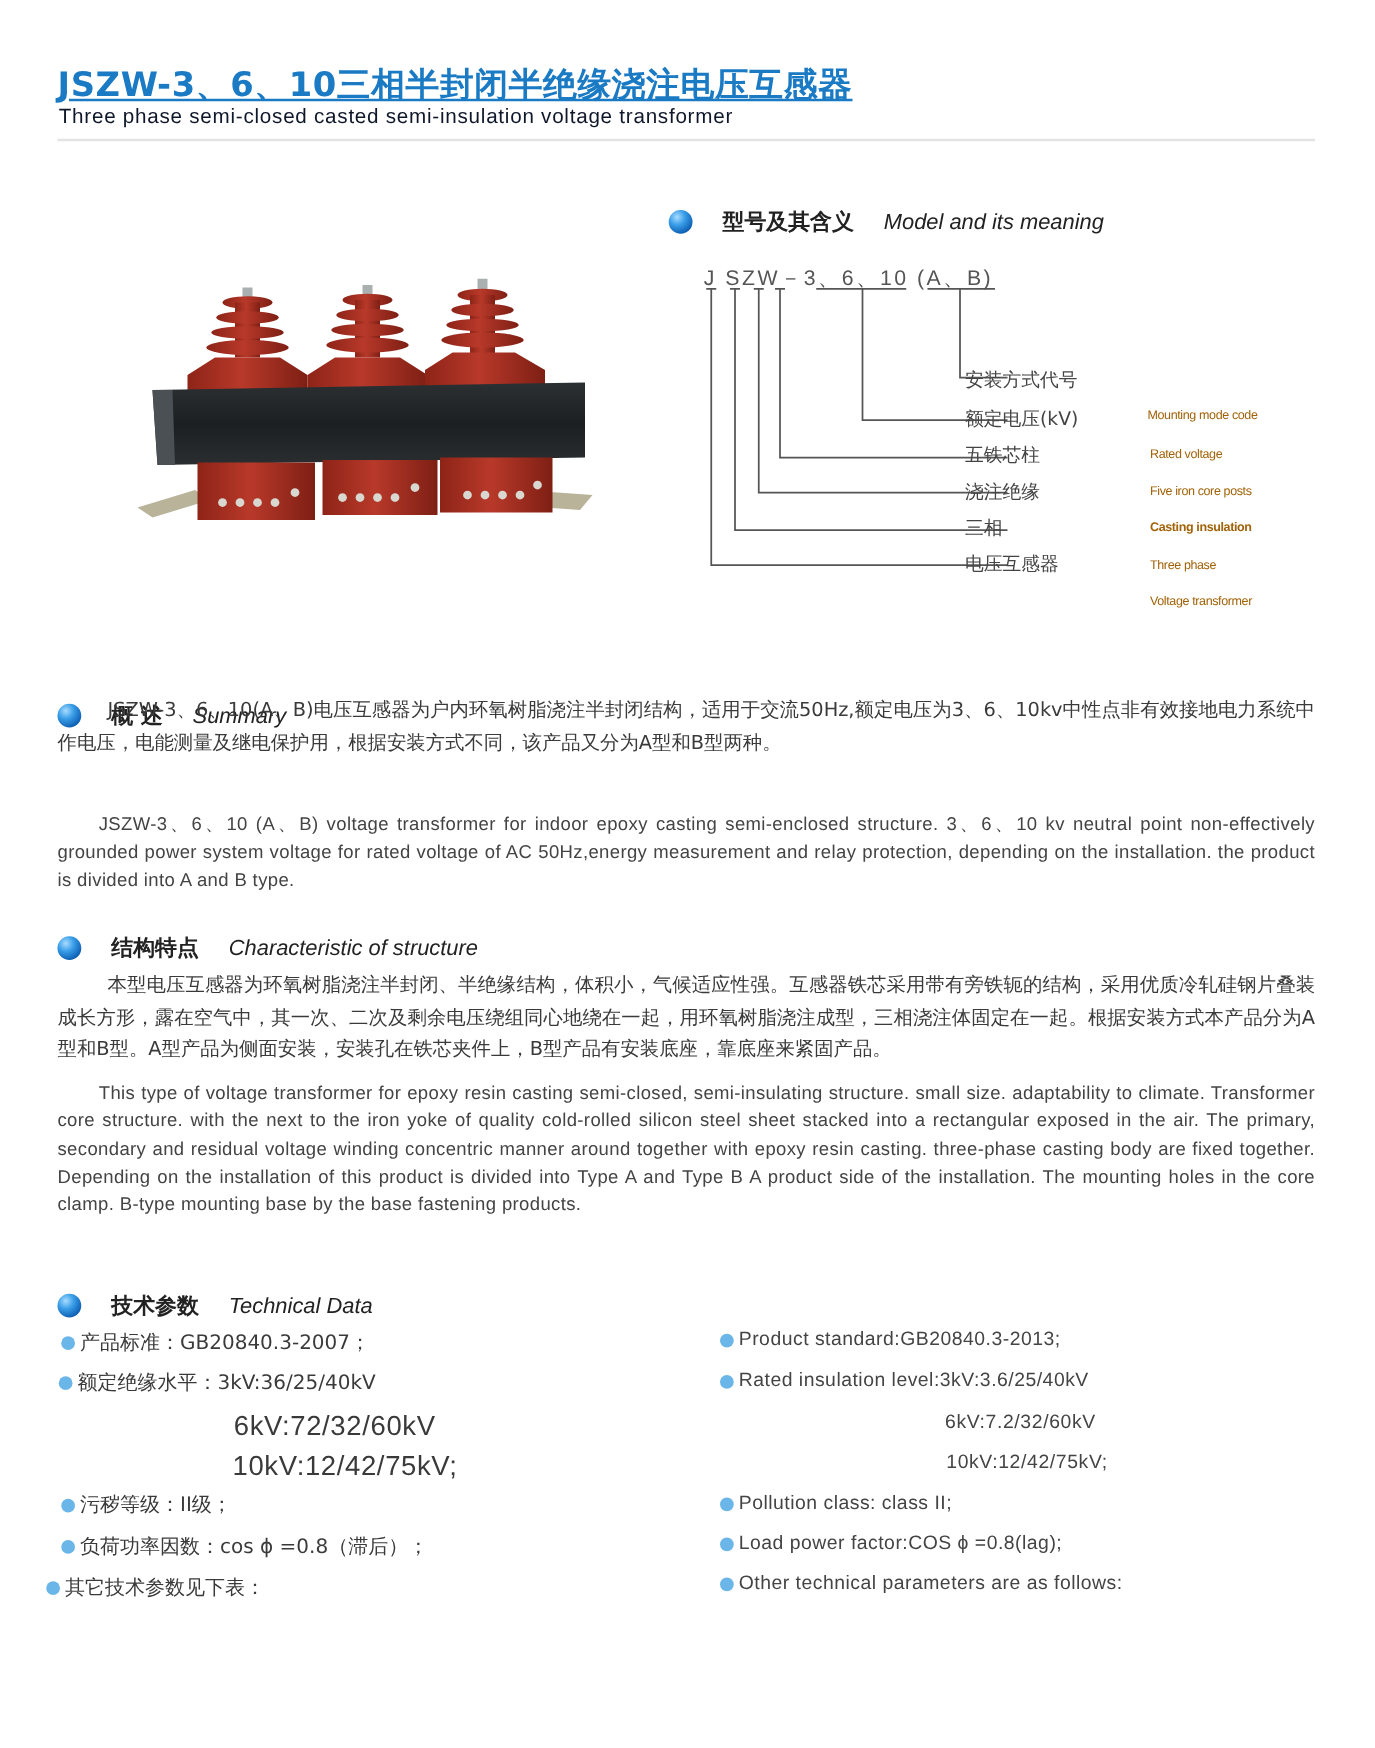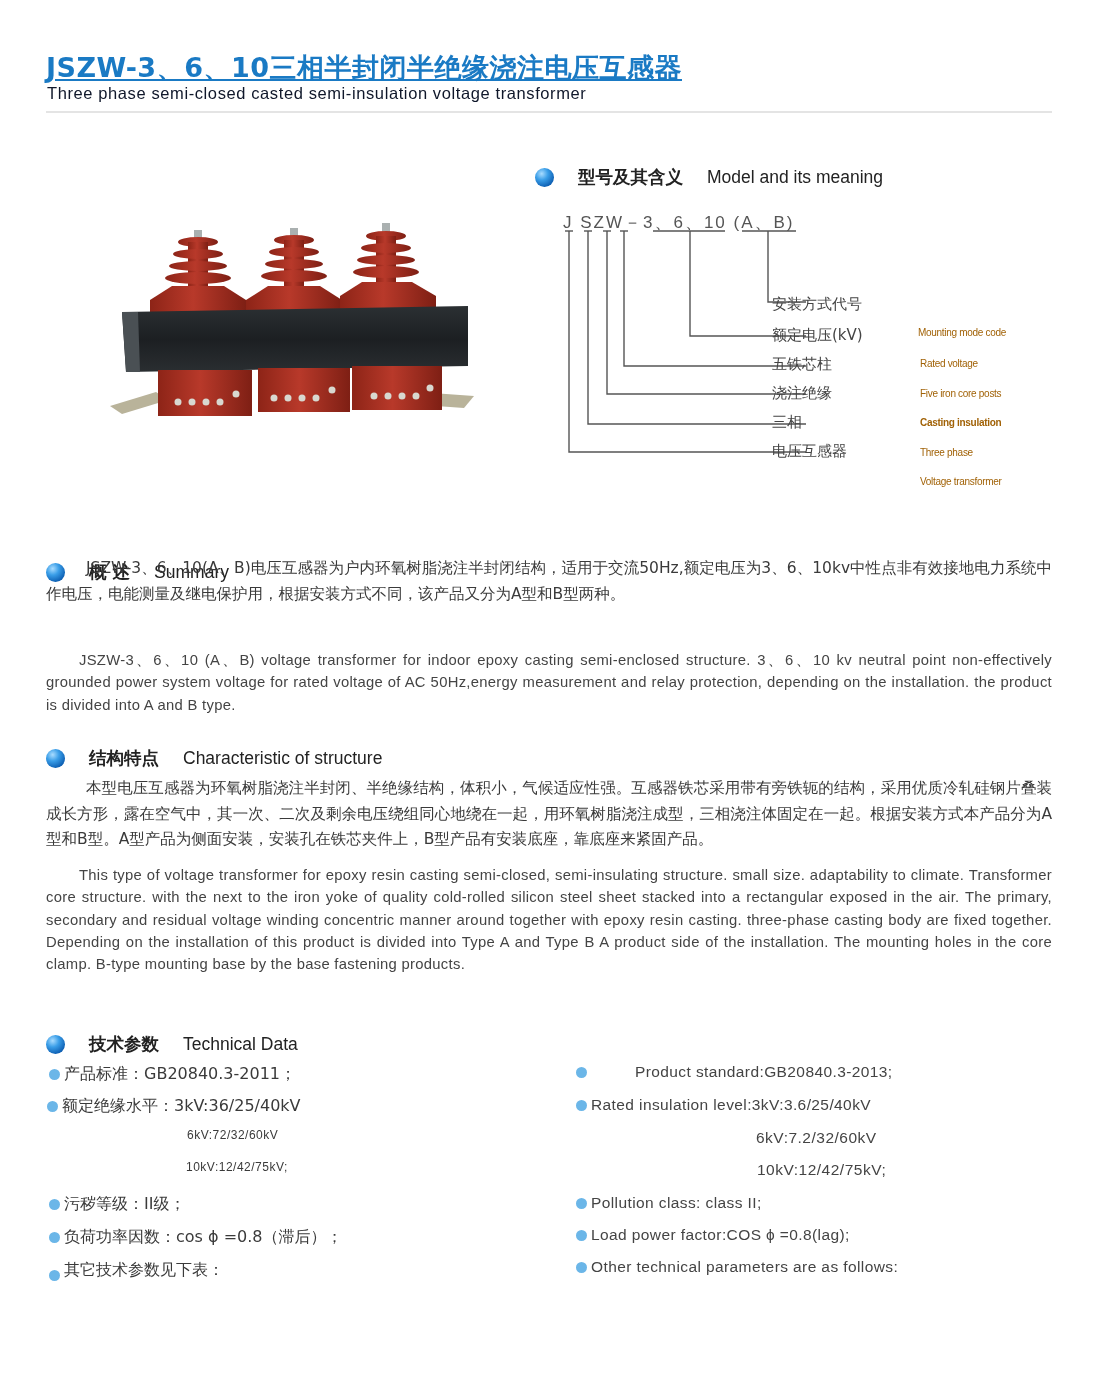--- a/index.html
+++ b/index.html
@@ -7,39 +7,39 @@
   body { position: relative; font-family: "DejaVu Sans", "Liberation Sans", sans-serif; color: #3a3a3a; }
 
   .title-main { position: absolute; left: 46px; top: 50px; font-size: 27px; font-weight: bold; color: #1a7ac4; letter-spacing: 0.5px; white-space: nowrap; text-decoration: underline; }
   .title-sub { position: absolute; left: 47px; top: 84px; font-size: 16.5px; color: #0f172a; font-family: "Liberation Sans", sans-serif; letter-spacing: 0.6px; white-space: nowrap; }
   .title-rule { position: absolute; left: 46px; top: 111px; width: 1006px; height: 2px; background: #e4e4e4; }
 
   .sphere { display: inline-block; width: 19px; height: 19px; border-radius: 50%;
     background: radial-gradient(circle at 35% 30%, #a9dcff 0%, #3a9ee8 35%, #0d5fb3 75%, #0a4a8f 100%); vertical-align: middle; }
   .section-head { position: absolute; white-space: nowrap; font-size: 17.5px; color: #222; display: flex; align-items: center; gap: 24px; }
   .section-head .zh { font-weight: bold; }
-  .section-head .en { font-family: "Liberation Sans", sans-serif; }
+  .section-head .en { font-family: "Liberation Sans", sans-serif; font-style: italic; }
 
   
   .product { position: absolute; left: 108px; top: 220px; width: 372px; height: 200px; }
 
   
   .model-code { position: absolute; left: 563px; top: 211px; font-family: "Liberation Sans", sans-serif; font-size: 17px; color: #555; letter-spacing: 2px; white-space: nowrap; }
   .diagram { position: absolute; left: 560px; top: 230px; width: 520px; height: 240px; }
   .meaning-zh { position: absolute; left: 772px; font-size: 15px; color: #444; white-space: nowrap; }
   .meaning-en { position: absolute; left: 920px; font-size: 10px; color: #a16207; font-family: "Liberation Sans", sans-serif; letter-spacing: -0.3px; white-space: nowrap; margin-top: 31px; }
 
   .para { position: absolute; left: 46px; width: 1006px; text-align: justify; }
   .para-zh { font-size: 15.5px; line-height: 25.5px; color: #3a3a3a; text-indent: 40px; }
   .para-en { font-family: "Liberation Sans", sans-serif; font-size: 14.8px; line-height: 22.3px; color: #444; text-indent: 33px; letter-spacing: 0.3px; }
 
   .tech-item { position: absolute; white-space: nowrap; font-size: 16px; color: #3a3a3a; display: flex; align-items: center; }
   .tech-item .dot { display: inline-block; width: 11px; height: 11px; border-radius: 50%; background: #6bb6e8; margin-right: 4px; }
   .tech-item.en { font-family: "Liberation Sans", sans-serif; font-size: 15.5px; color: #444; letter-spacing: 0.4px; }
-  .tech-cont { position: absolute; white-space: nowrap; font-size: 12px; color: #3a3a3a; font-family: "Liberation Sans", sans-serif; letter-spacing: 0.5px; }
+  .tech-cont { position: absolute; white-space: nowrap; font-size: 22px; color: #3a3a3a; font-family: "Liberation Sans", sans-serif; letter-spacing: 0.5px; }
   .tech-cont.en { font-size: 15.5px; color: #444; }
 </style>
 </head>
 <body>
 
 <div class="title-main">JSZW-3、6、10三相半封闭半绝缘浇注电压互感器</div>
 <div class="title-sub">Three phase semi-closed casted semi-insulation voltage transformer</div>
 <div class="title-rule"></div>
 
 <div class="product" aria-label="JSZW three-phase voltage transformer with three red epoxy insulator columns on a black iron core">
@@ -180,42 +180,42 @@
 <p class="para para-en" style="top:864px;">This type of voltage transformer for epoxy resin casting semi-closed, semi-insulating structure. small size. adaptability to climate. Transformer core  structure. with the next to the iron yoke of quality cold-rolled silicon steel sheet stacked into a rectangular exposed   in the air. The primary, secondary and residual voltage winding concentric manner around  together with epoxy resin casting. three-phase casting  body are fixed together.  Depending on the installation of this product is divided  into Type A and Type B A product side of the installation. The mounting holes in the core clamp. B-type mounting base by the base fastening products.</p>
 
 <div class="section-head" style="left:46px; top:1032px;">
   <span class="sphere"></span>
   <span class="zh">技术参数</span>
   <span class="en">Technical Data</span>
 </div>
 
 <div class="tech-item" style="left:49px; top:1064px;">
   <span class="dot"></span>
-  <span>产品标准：GB20840.3-2011；</span>
+  <span>产品标准：GB20840.3-2007；</span>
 </div>
 <div class="tech-item" style="left:47px; top:1096px;">
   <span class="dot"></span>
   <span>额定绝缘水平：3kV:36/25/40kV</span>
 </div>
 <div class="tech-cont" style="left:187px; top:1128px;">6kV:72/32/60kV</div>
 <div class="tech-cont" style="left:186px; top:1160px;">10kV:12/42/75kV;</div>
 <div class="tech-item" style="left:49px; top:1194px;">
   <span class="dot"></span>
   <span>污秽等级：II级；</span>
 </div>
 <div class="tech-item" style="left:49px; top:1227px;">
   <span class="dot"></span>
   <span>负荷功率因数：cos ϕ =0.8（滞后）；</span>
 </div>
-<div class="tech-item" style="left:49px; top:1260px;align-items:flex-end;">
+<div class="tech-item" style="left:37px; top:1260px;">
   <span class="dot"></span>
   <span>其它技术参数见下表：</span>
 </div>
 
-<div class="tech-item en" style="left:576px; top:1063px;gap:44px;">
+<div class="tech-item en" style="left:576px; top:1063px;">
   <span class="dot"></span>
   <span>Product standard:GB20840.3-2013;</span>
 </div>
 <div class="tech-item en" style="left:576px; top:1096px;">
   <span class="dot"></span>
   <span>Rated insulation level:3kV:3.6/25/40kV</span>
 </div>
 <div class="tech-cont en" style="left:756px; top:1129px;">6kV:7.2/32/60kV</div>
 <div class="tech-cont en" style="left:757px; top:1161px;">10kV:12/42/75kV;</div>
 <div class="tech-item en" style="left:576px; top:1194px;">

